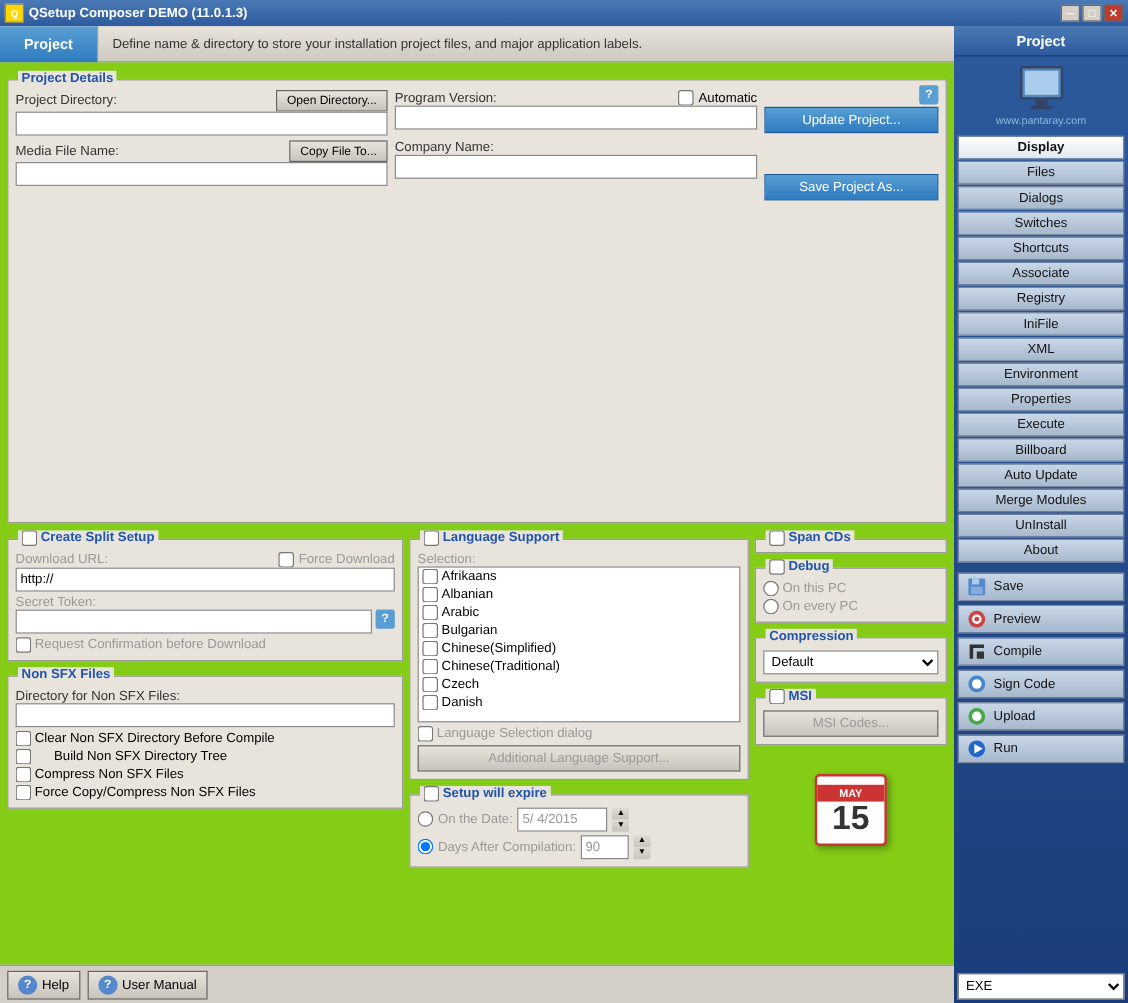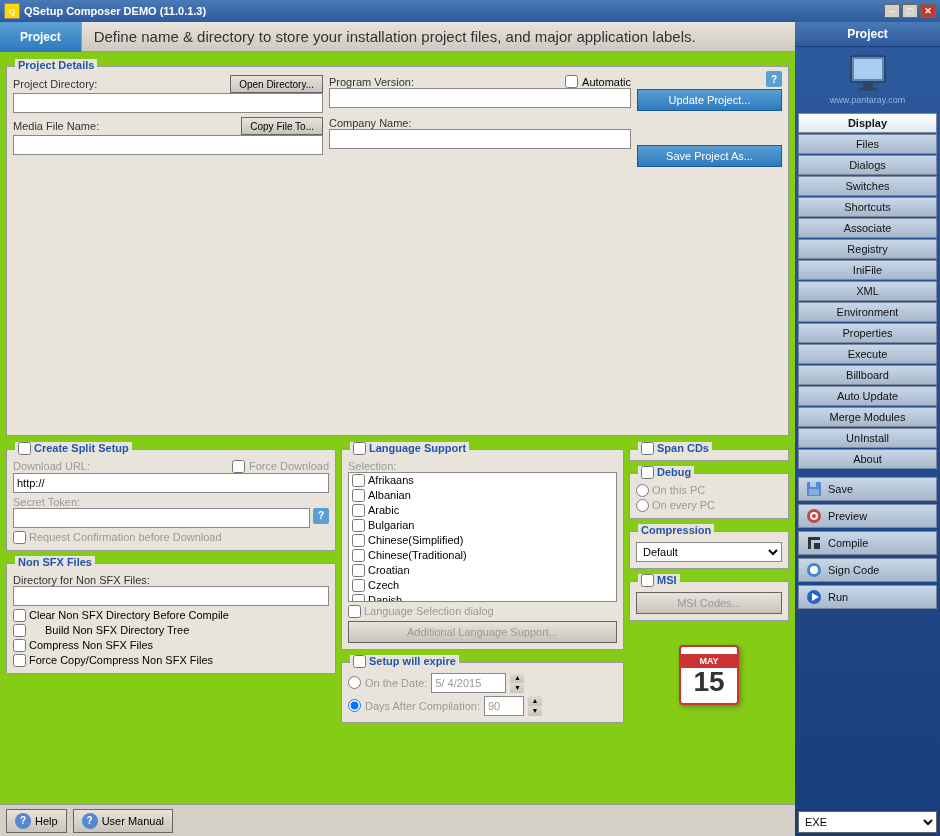--- a/index.html
+++ b/index.html
@@ -17,21 +17,21 @@
 
     
     .main-container { display: flex; height: 814px; }
     
     
     .content-area { flex: 1; display: flex; flex-direction: column; }
     
     
     .header-tabs { display: flex; height: 30px; background: #d4d0c8; }
     .tab-project { background: linear-gradient(to bottom, #5a9fd4, #2d7abf); color: white; font-weight: bold; padding: 0 20px; display: flex; align-items: center; border-right: 1px solid #999; font-size: 12px; }
-    .tab-description { flex: 1; background: linear-gradient(to bottom, #e8e4dc, #cdc9c0); display: flex; align-items: center; padding: 0 12px; color: #333; font-size: 15px; border-bottom: 1px solid #999; }
+    .tab-description { flex: 1; background: linear-gradient(to bottom, #e8e4dc, #cdc9c0); display: flex; align-items: center; padding: 0 12px; color: #333; font-size: 11px; border-bottom: 1px solid #999; }
     
     
     .main-body { flex: 1; background: #84cc16; padding: 6px; display: flex; flex-direction: column; gap: 5px; }
     
     
     .group-box { border: 1px solid #999; background: #e8e4dc; padding: 4px 6px 6px; position: relative; }
     .group-title { position: absolute; top: -8px; left: 8px; background: #e8e4dc; padding: 0 3px; font-weight: bold; color: #2255aa; font-size: 11px; }
     .form-label { color: #333; white-space: nowrap; min-width: fit-content; }
     
     
@@ -257,24 +257,20 @@
                       <input type="checkbox" class="checkbox-small" style="">
                       <span>Bulgarian</span>
                     </div>
                   <div class="listbox-item">
                       <input type="checkbox" class="checkbox-small" style="">
                       <span>Chinese(Simplified)</span>
                     </div>
                   <div class="listbox-item">
                       <input type="checkbox" class="checkbox-small" style="">
                       <span>Chinese(Traditional)</span>
-                    </div>
-                  <div class="listbox-item">
-                      <input type="checkbox" class="checkbox-small" style="">
-                      <span>Croatian</span>
                     </div>
                   <div class="listbox-item">
                       <input type="checkbox" class="checkbox-small" style="">
                       <span>Czech</span>
                     </div>
                   <div class="listbox-item">
                       <input type="checkbox" class="checkbox-small" style="">
                       <span>Danish</span>
                     </div>
                 </div>
@@ -459,20 +455,29 @@
           <svg width="18" height="18" viewBox="0 0 18 18">
               <circle cx="9" cy="9" r="7" fill="#4488cc"></circle>
               <circle cx="9" cy="9" r="4" fill="white"></circle>
             </svg>
         </div>
         <span>Sign Code</span>
       </div>
       <div class="action-btn">
         <div class="action-icon">
           <svg width="18" height="18" viewBox="0 0 18 18">
+              <circle cx="9" cy="9" r="7" fill="#44aa44"></circle>
+              <circle cx="9" cy="9" r="4" fill="white"></circle>
+            </svg>
+        </div>
+        <span>Upload</span>
+      </div>
+      <div class="action-btn">
+        <div class="action-icon">
+          <svg width="18" height="18" viewBox="0 0 18 18">
               <circle cx="9" cy="9" r="7" fill="#2266cc"></circle>
               <polygon points="7,5 14,9 7,13" fill="white"></polygon>
             </svg>
         </div>
         <span>Run</span>
       </div>
     </div>
 
     <div class="sidebar-bottom">
       <select class="exe-select">

